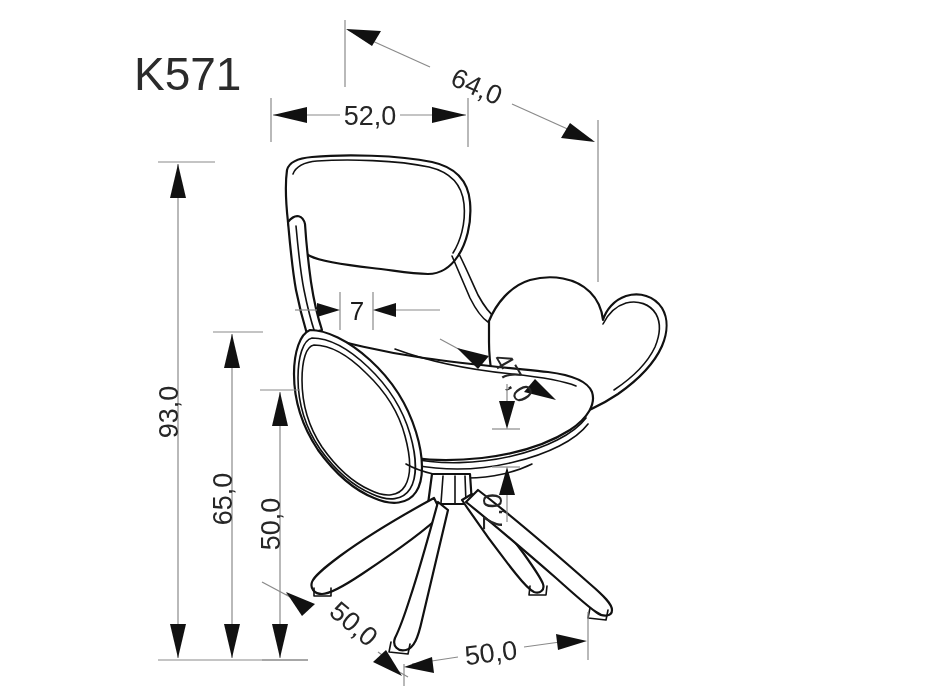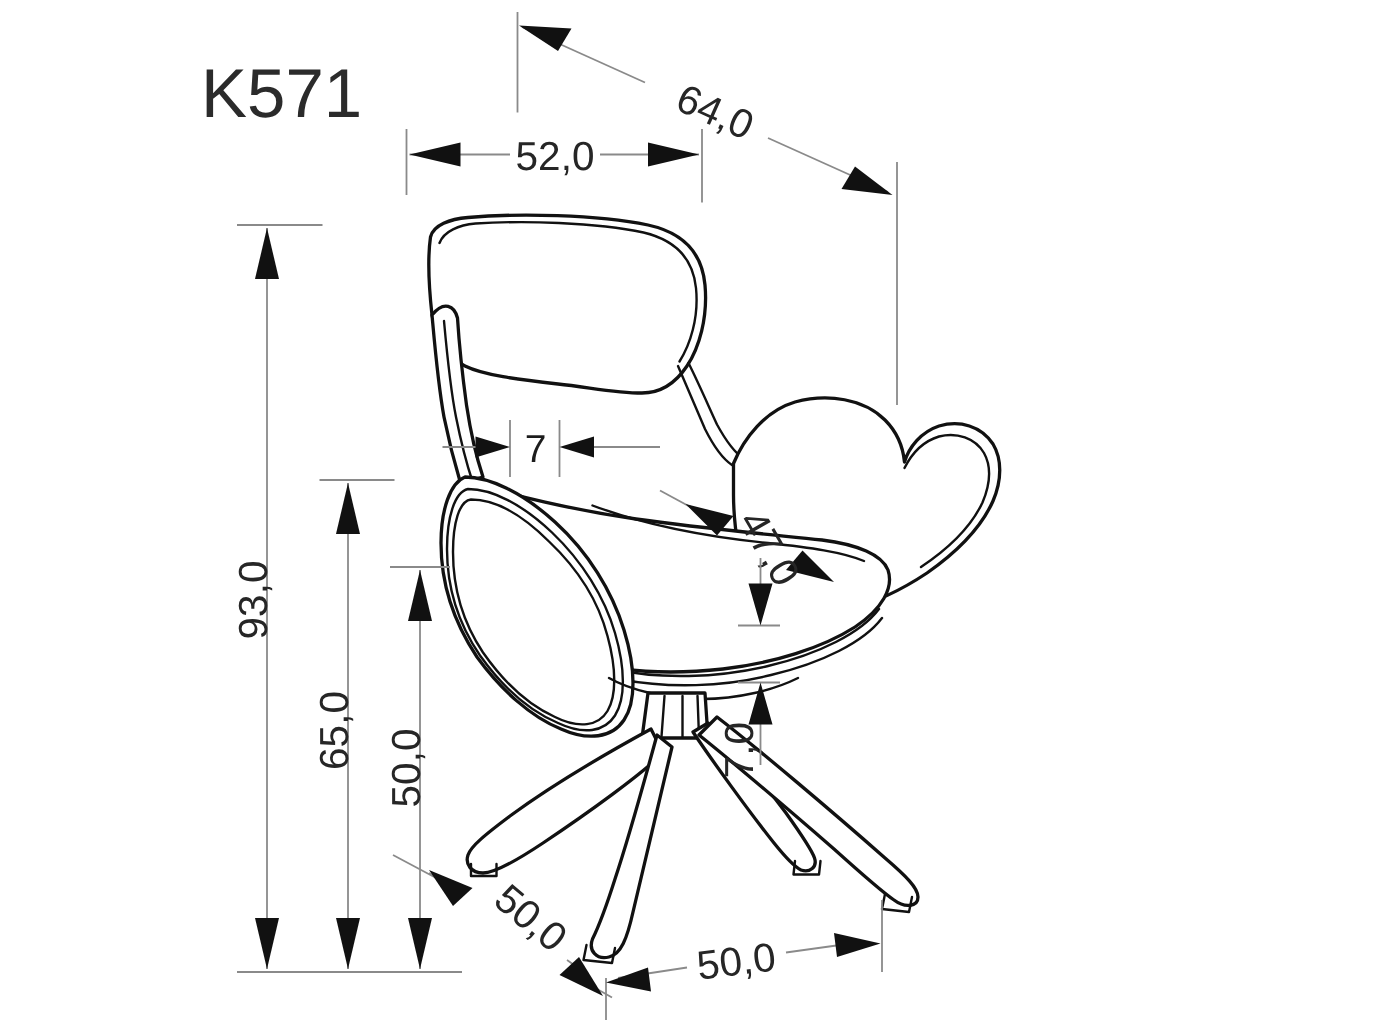--- a/index.html
+++ b/index.html
@@ -10,21 +10,21 @@
   body {
     width: 928px;
     height: 686px;
     font-family: "Liberation Sans", sans-serif;
     overflow: hidden;
     position: relative;
   }
   #drawing-root {
     position: absolute;
     left: 0;
-    top: 0;
+    top: 12px;
     width: 928px;
     height: 520px;
     background: #bef264;
   }
   svg.sheet {
     display: block;
     width: 928px;
     height: 686px;
   }
   .dim-text {

